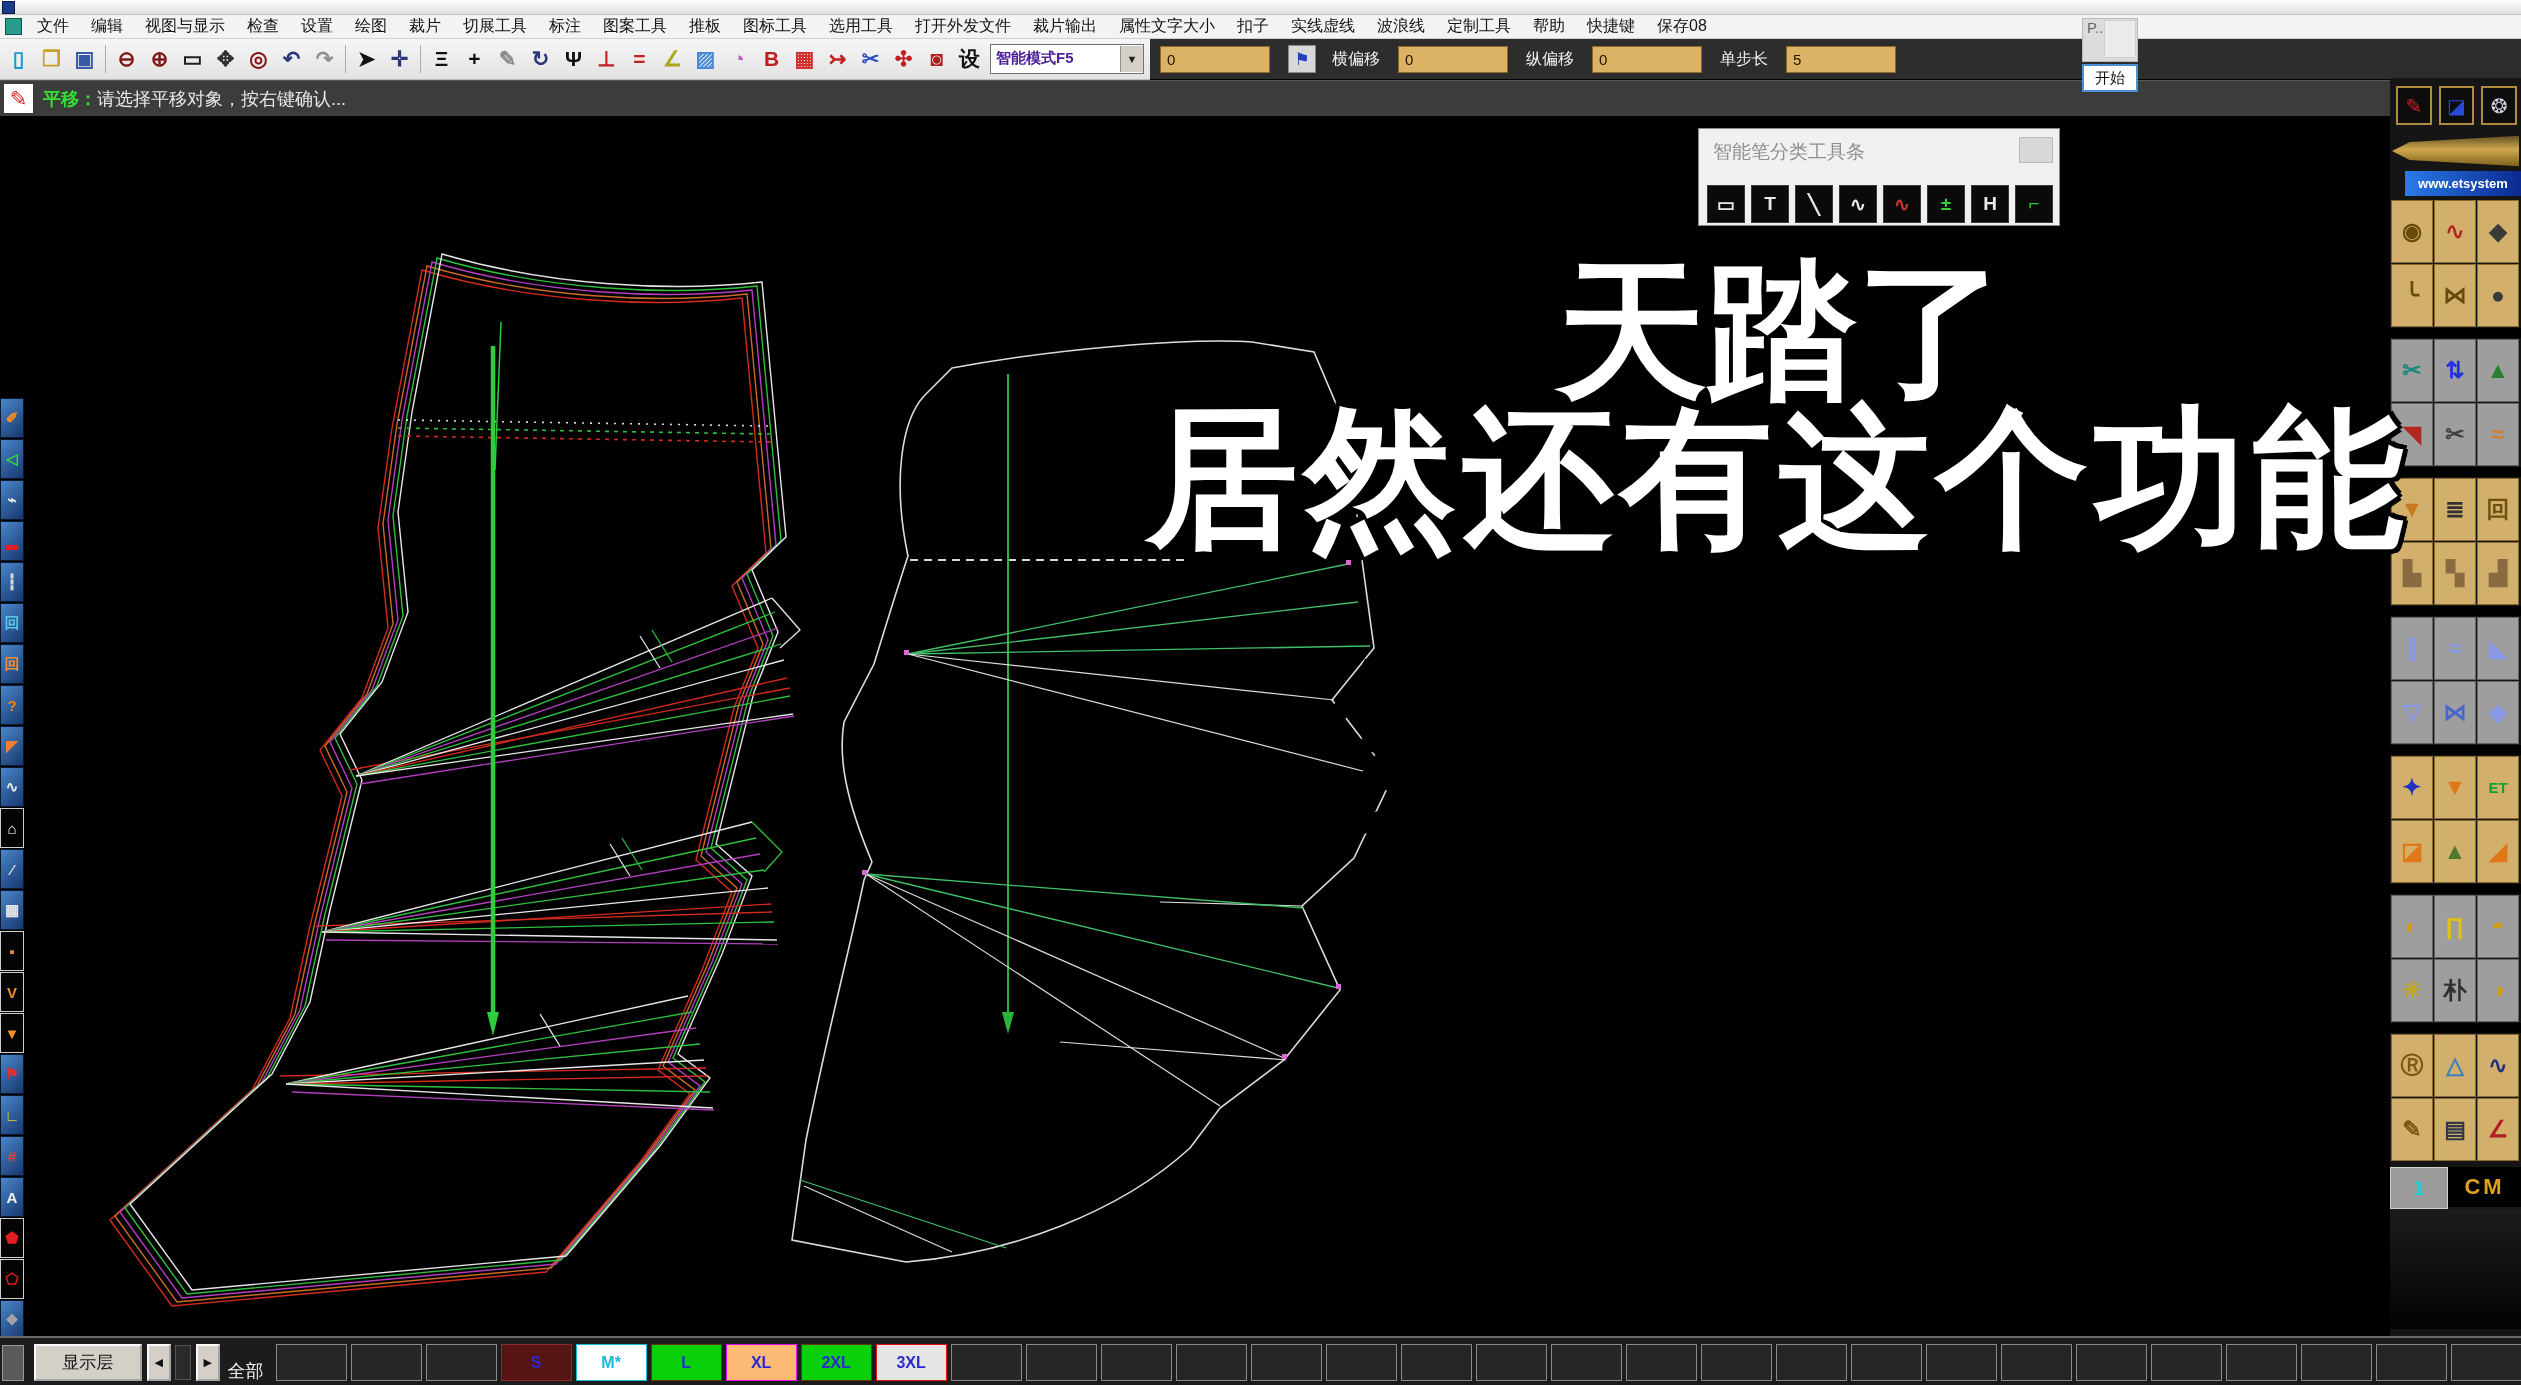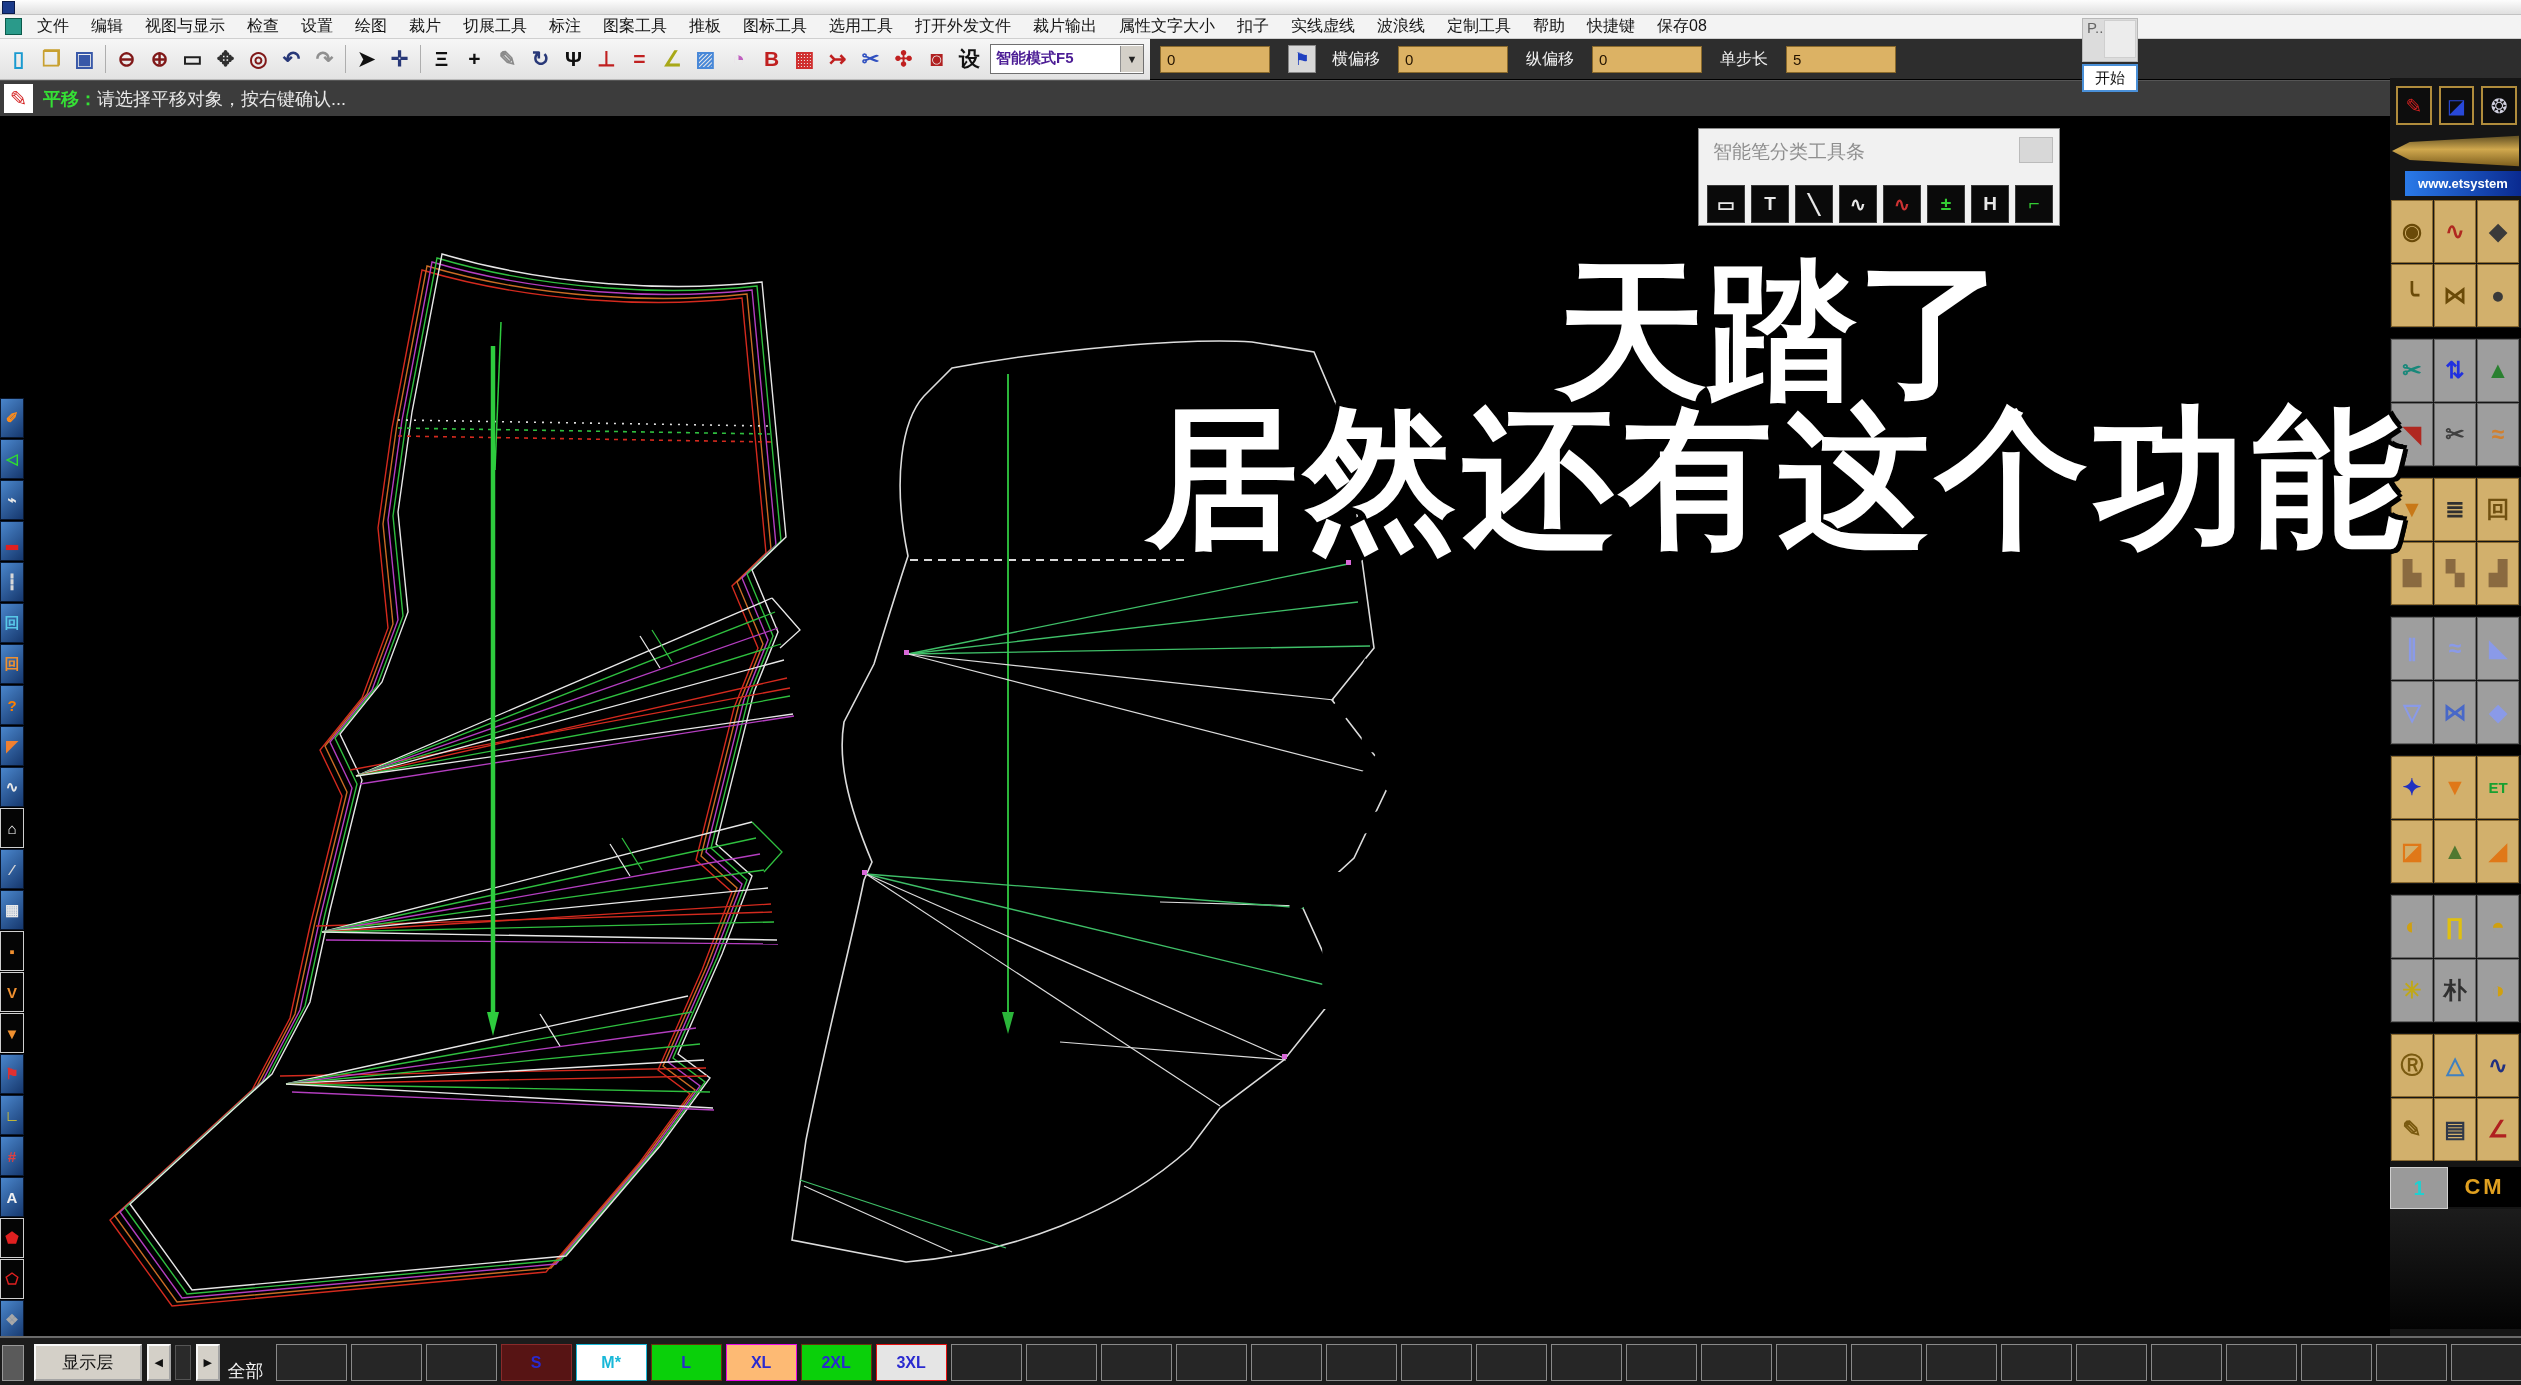--- a/index.html
+++ b/index.html
@@ -83,21 +83,21 @@
   #rec-box{position:absolute;right:2px;top:2px;width:30px;height:36px;background:#ececec;border:1px solid #cfcfcf;}
   #rec-btn{height:24px;background:#fff;border:2px solid #4a90d8;font-size:15px;color:#111;display:flex;align-items:center;justify-content:center;margin-top:2px;}
 
   
   .ov{position:absolute;font-weight:bold;white-space:nowrap;line-height:1;z-index:40;
       font-family:"Liberation Sans",sans-serif;}
   .ov.white{color:#ffffff;text-shadow:-5px 0 #000,5px 0 #000,0 -5px #000,0 5px #000,-4px -4px #000,4px 4px #000,-4px 4px #000,4px -4px #000;}
   #ov1{left:1545px;top:256px;font-size:150px;margin-left:12px;}
   #ov2{left:1146px;top:404px;font-size:152px;letter-spacing:6px;font-family:Liberation Serif, serif;}
   #ov3{left:1316px;top:655px;font-size:186px;letter-spacing:88px;}
-  #ov4{left:1276px;top:842px;font-size:198px;letter-spacing:8px;}
+  #ov4{left:1348px;top:842px;font-size:198px;letter-spacing:8px;}
 </style>
 </head>
 <body>
 
 <div id="root">
 
   <svg id="pattern-svg" class="abs" viewBox="0 0 2521 1385" fill="none">
     <defs>
       <path id="lp" d="M 432 262 C 540 294 662 300 752 290 L 776 545 L 742 578 L 768 640 L 744 700 L 706 852 L 742 884 L 712 962 L 668 1062 L 700 1086 L 650 1154 L 556 1264 L 182 1298 L 120 1212 L 262 1082 L 300 1010 L 320 918 L 352 788 L 330 742 L 372 690 L 398 620 L 388 520 L 402 420 Z"></path>
     </defs>

